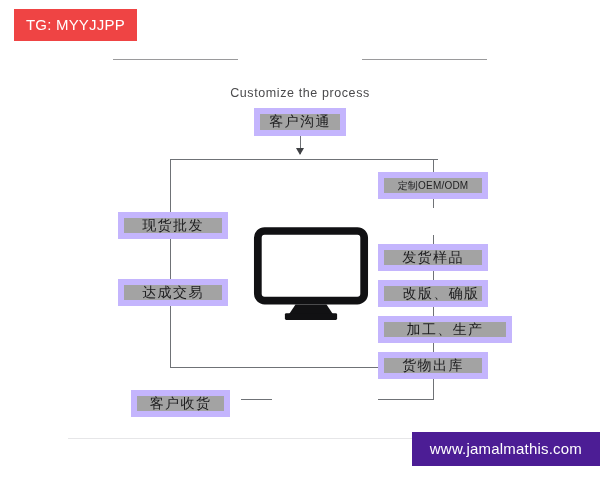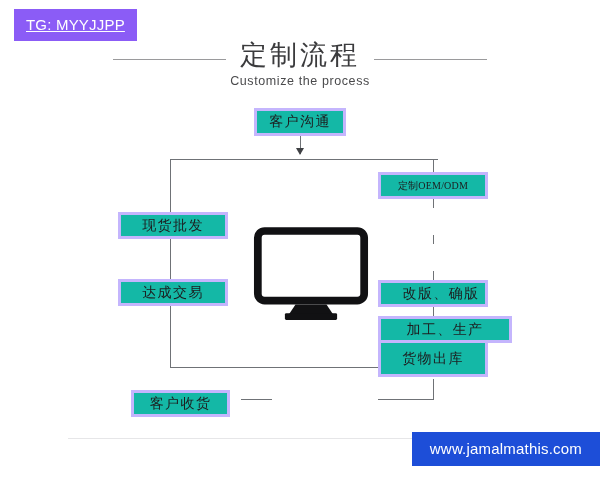--- a/index.html
+++ b/index.html
@@ -13,36 +13,35 @@
     font-family: "Liberation Sans", "DejaVu Sans", sans-serif;
     overflow: hidden;
     position: relative;
   }
 
   
   #tg-badge {
     position: absolute;
     left: 14px;
     top: 9px;
-    background: #8b5cf6;
+    background: #ef4444;
     color: #ffffff;
     font-size: 15px;
     line-height: 1;
     padding: 8px 12px 9px 12px;
     letter-spacing: 0.2px;
     white-space: nowrap;
-    text-decoration: underline;
   }
 
   
   #site-badge {
     position: absolute;
     right: 0px;
     bottom: 14px;
-    background: #1d4ed8;
+    background: #4c1d95;
     color: #ffffff;
     font-size: 15px;
     line-height: 1;
     padding: 9px 18px 10px 18px;
     letter-spacing: 0.2px;
     white-space: nowrap;
   }
 
   
   #header {
@@ -75,46 +74,45 @@
     background: #9a9a9c;
     z-index: 1;
   }
   #title-rule-left  { left: 113px;  width: 125px; }
   #title-rule-right { right: 113px; width: 125px; }
 
   #subtitle-text {
     font-size: 12.5px;
     color: #4a4a4c;
     letter-spacing: 0.6px;
-    margin-top: 2px;
+    margin-top: 14px;
   }
 
   
   #diagram {
     position: absolute;
     left: 0;
     top: 0;
     width: 600px;
     height: 480px;
   }
 
   .node {
     position: absolute;
-    border: 3px solid #c4b5fd;
-    background: #14b8a6;
+    border: 6px solid #c4b5fd;
+    background: #a3a3a3;
     box-sizing: border-box;
     display: flex;
     align-items: center;
     justify-content: center;
     color: #1d1d1f;
     font-size: 14px;
     letter-spacing: 1.4px;
     z-index: 3;
     white-space: nowrap;
-    font-family: Liberation Serif, serif;
   }
   .node.wide-label { letter-spacing: 0.2px; font-size: 10px; }
 
   
   .line {
     position: absolute;
     background: #6f7276;
     z-index: 1;
   }
   .hline { height: 1px; }
@@ -149,21 +147,20 @@
 </style>
 </head>
 <body>
 
 <div id="tg-badge">TG: MYYJJPP</div>
 
 <div id="header">
   <div id="title-row">
     <div class="title-rule" id="title-rule-left"></div>
     <div class="title-rule" id="title-rule-right"></div>
-    <span id="title-text">定制流程</span>
   </div>
   <div id="subtitle-text">Customize the process</div>
 </div>
 
 <div id="diagram">
 
   <div class="node" style="left:254px; top:108px; width:92px; height:28px;">客户沟通</div>
 
   <div class="line vline" style="left:300px; top:136px; height:18px;"></div>
   <div class="arrow-down" style="left:296px; top:148px;"></div>
@@ -176,29 +173,30 @@
 
   <div class="node" style="left:118px; top:279px; width:110px; height:27px;">达成交易</div>
 
   <div class="node" style="left:118px; top:212px; width:110px; height:27px;">现货批发</div>
 
   <div class="node wide-label" style="left:378px; top:172px; width:110px; height:27px;">定制OEM/ODM</div>
   <div class="line vline" style="left:433px; top:199px; height:9px;"></div>
 
   <div class="line vline" style="left:433px; top:235px; height:9px;"></div>
 
+  <div class="node" style="left:378px; top:244px; width:110px; height:27px;">发货样品</div>
   <div class="line vline" style="left:433px; top:271px; height:9px;"></div>
 
   <div class="node" style="left:378px; top:280px; width:110px; height:27px;padding-left:16px;">改版、确版</div>
   <div class="line vline" style="left:433px; top:307px; height:9px;"></div>
 
   <div class="node" style="left:378px; top:316px; width:134px; height:27px;">加工、生产</div>
   <div class="line vline" style="left:433px; top:343px; height:9px;"></div>
 
-  <div class="node" style="left:378px; top:340px; width:110px; height:37px;">货物出库</div>
+  <div class="node" style="left:378px; top:352px; width:110px; height:27px;">货物出库</div>
 
   <div class="line hline" style="left:170px; top:367px; width:208px;"></div>
 
   <div class="line vline" style="left:433px; top:379px; height:21px;"></div>
   <div class="line hline" style="left:378px; top:399px; width:56px;"></div>
 
 
   <div class="line hline" style="left:241px; top:399px; width:31px;"></div>
 
   <div class="node" style="left:131px; top:390px; width:99px; height:27px;">客户收货</div>

